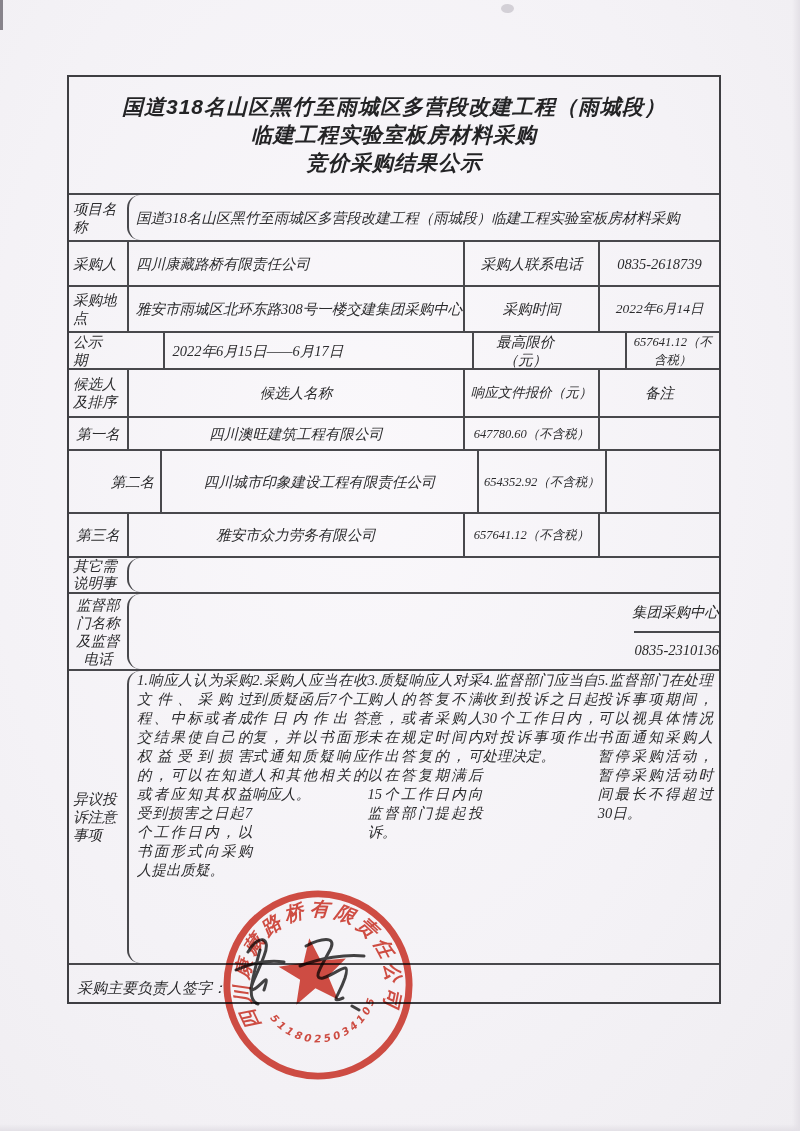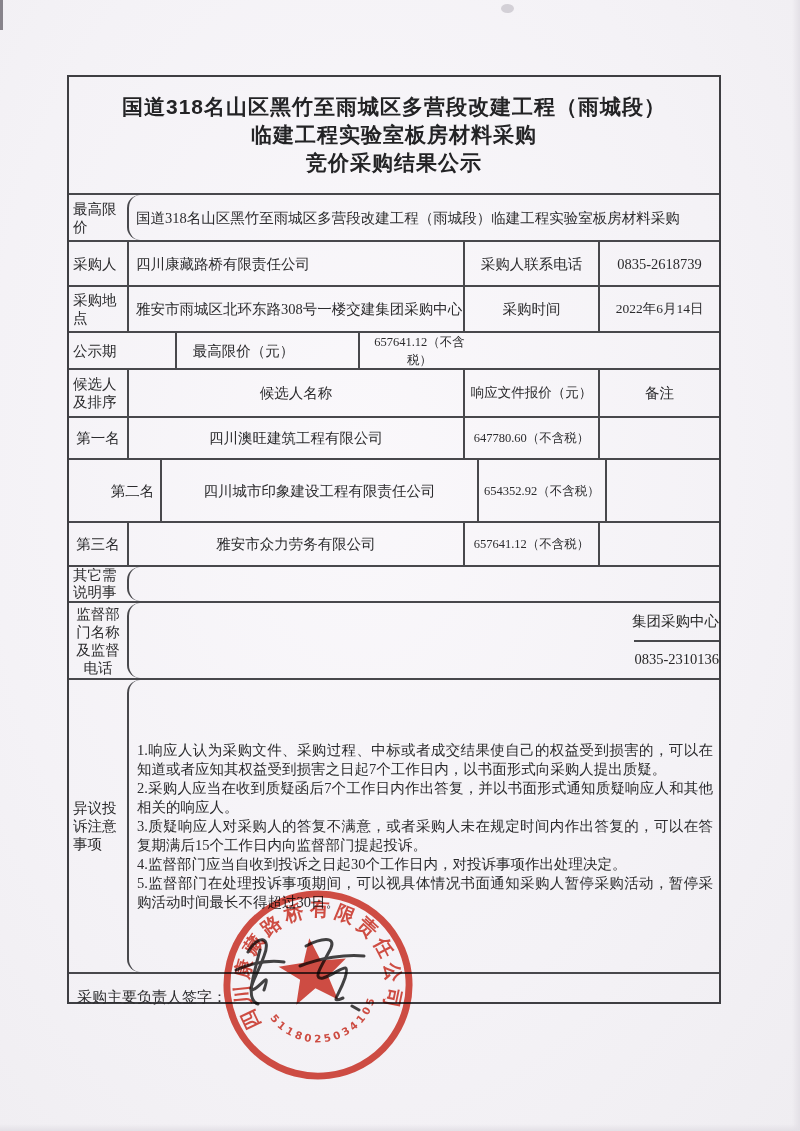--- a/index.html
+++ b/index.html
@@ -4,20 +4,21 @@
 <style>
   html,body{margin:0;padding:0;background:#e8e6ea;}
   .page{
     position:relative;
     width:800px;height:1131px;
     background:
       radial-gradient(ellipse at 45% 40%, #faf8fb 0%, #f4f2f6 60%, #efedf1 100%);
     overflow:hidden;
     font-family:"Liberation Serif","DejaVu Serif",serif;
     color:#262626;
+    font-style:italic;
   }
   
   .mark-topleft{position:absolute;left:0;top:0;width:3px;height:30px;background:#6b6870;opacity:.8;}
   .mark-topcenter{position:absolute;left:501px;top:4px;width:13px;height:9px;background:#cfccd3;border-radius:50%;opacity:.9;}
   .edge-right{position:absolute;right:0;top:0;width:8px;height:100%;background:linear-gradient(to left,#e3e0e6,rgba(227,224,230,0));}
   .edge-bottom{position:absolute;left:0;bottom:0;width:100%;height:7px;background:linear-gradient(to top,#e3e0e6,rgba(227,224,230,0));}
 
   
   .doc-table{
     position:absolute;left:67px;top:75px;
@@ -35,21 +36,21 @@
   .c4{width:121px;}
   .cmerge{width:592px;border-radius:13px;}
   .cfull{width:650px;}
 
   .h-title{height:116px;}
   .h-project{height:47px;}
   .h-purchaser{height:45px;}
   .h-location{height:46px;}
   .h-publicity{height:37px;gap:48px;}
   .h-candhead{height:48px;}
-  .h-cand1{height:42px;}
+  .h-cand1{height:33px;}
   .h-cand2{height:63px;padding-left:36px;}
   .h-cand3{height:44px;justify-content:center;}
   .h-other{height:36px;}
   .h-supervision{height:77px;}
   .h-objection{height:294px;}
   .h-signature{height:48px;}
 
   .title-row{flex-direction:column;justify-content:center;align-items:center;
     font-family:"Liberation Sans","DejaVu Sans",sans-serif;font-weight:700;
     font-size:21px;line-height:28px;color:#232325;letter-spacing:1px;}
@@ -57,21 +58,21 @@
   .lab-left{justify-content:flex-start;text-align:left;}
   .lab-center{justify-content:center;text-align:center;}
   .val{font-size:14.5px;line-height:18px;color:#2b2b2d;}
   .val-left{justify-content:flex-start;padding-left:7px;text-align:left;}
   .val-center{justify-content:center;text-align:center;padding:0 2px;}
   .price{font-size:12.5px;}
   .sup-col{flex-direction:column;align-items:flex-end;padding:0;}
   .sup-half{flex:1;display:flex;align-items:center;justify-content:center;
     font-size:14.5px;box-sizing:border-box;}
   .sup-half + .sup-half{border-top:2px solid #48484c;}
-  .obj-cell{flex-direction:column;justify-content:center;align-items:flex-start;padding:0 6px 0 8px;}
+  .obj-cell{flex-direction:row;justify-content:center;align-items:flex-start;padding:0 6px 0 8px;}
   .obj-line{font-size:14.5px;line-height:19px;text-align:justify;color:#2b2b2d;width:100%;}
   .sig-cell{font-size:15px;padding-left:8px;border-radius:14px;}
 
   
   .stamp-wrap{position:absolute;left:219px;top:886px;width:198px;height:198px;
     transform:rotate(-7deg);mix-blend-mode:multiply;opacity:.92;}
   .sig-wrap{position:absolute;left:200px;top:920px;width:200px;height:105px;
     mix-blend-mode:multiply;opacity:.92;}
 </style>
 </head>
@@ -86,40 +87,41 @@
 
   <div class="doc-table">
 
     <div class="row title-row h-title">
       <div>国道318名山区黑竹至雨城区多营段改建工程（雨城段）</div>
       <div>临建工程实验室板房材料采购</div>
       <div>竞价采购结果公示</div>
     </div>
 
     <div class="row h-project">
-      <div class="cell c1 lab lab-left">最高限价</div>
+      <div class="cell c1 lab lab-left">项目名称</div>
       <div class="cell cmerge val val-left">国道318名山区黑竹至雨城区多营段改建工程（雨城段）临建工程实验室板房材料采购</div>
     </div>
 
     <div class="row h-purchaser">
       <div class="cell c1 lab lab-left">采购人</div>
       <div class="cell c2 val val-left">四川康藏路桥有限责任公司</div>
       <div class="cell c3 val val-center">采购人联系电话</div>
       <div class="cell c4 val val-center">0835-2618739</div>
     </div>
 
     <div class="row h-location">
       <div class="cell c1 lab lab-left">采购地点</div>
       <div class="cell c2 val val-left">雅安市雨城区北环东路308号一楼交建集团采购中心</div>
       <div class="cell c3 val val-center">采购时间</div>
       <div class="cell c4 val val-center" style="font-size:13.5px">2022年6月14日</div>
     </div>
 
     <div class="row h-publicity">
       <div class="cell c1 lab lab-left">公示期</div>
+      <div class="cell c2 val val-left">2022年6月15日——6月17日</div>
       <div class="cell c3 val val-center">最高限价（元）</div>
       <div class="cell c4 val val-center price">657641.12（不含税）</div>
     </div>
 
     <div class="row h-candhead">
       <div class="cell c1 lab lab-left">候选人及排序</div>
       <div class="cell c2 val val-center">候选人名称</div>
       <div class="cell c3 val val-center" style="font-size:13.5px">响应文件报价（元）</div>
       <div class="cell c4 val val-center">备注</div>
     </div>

